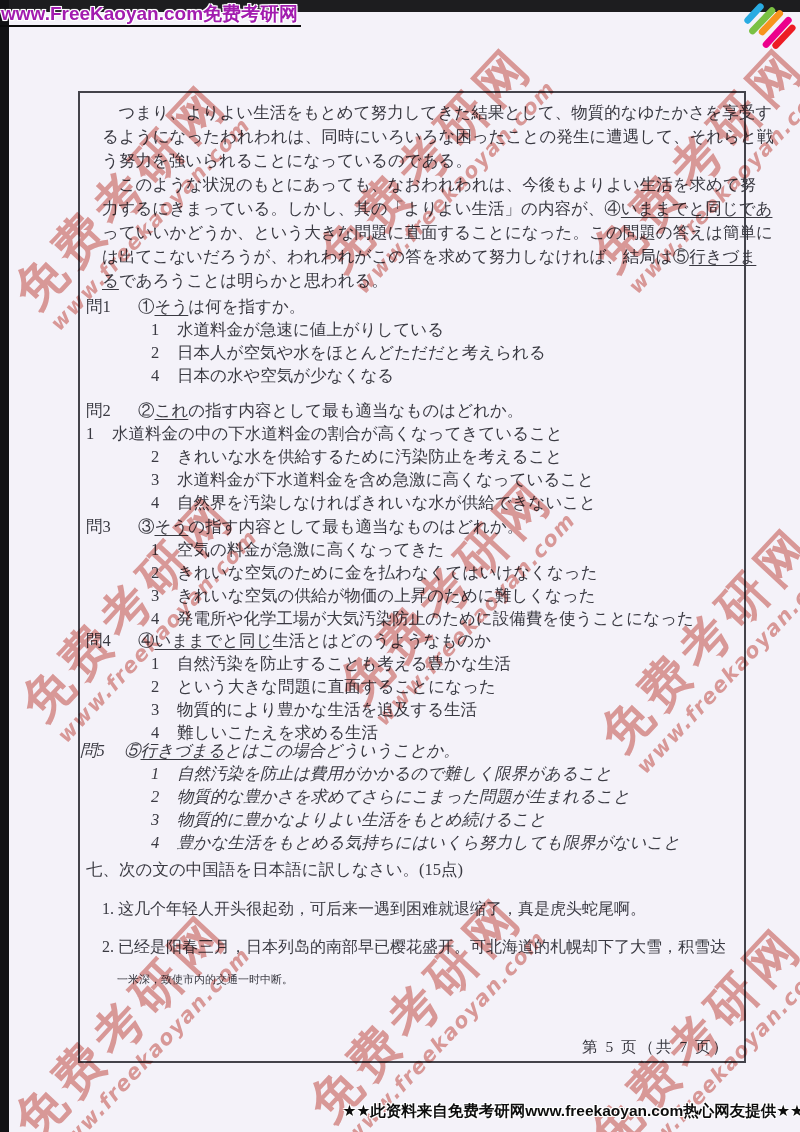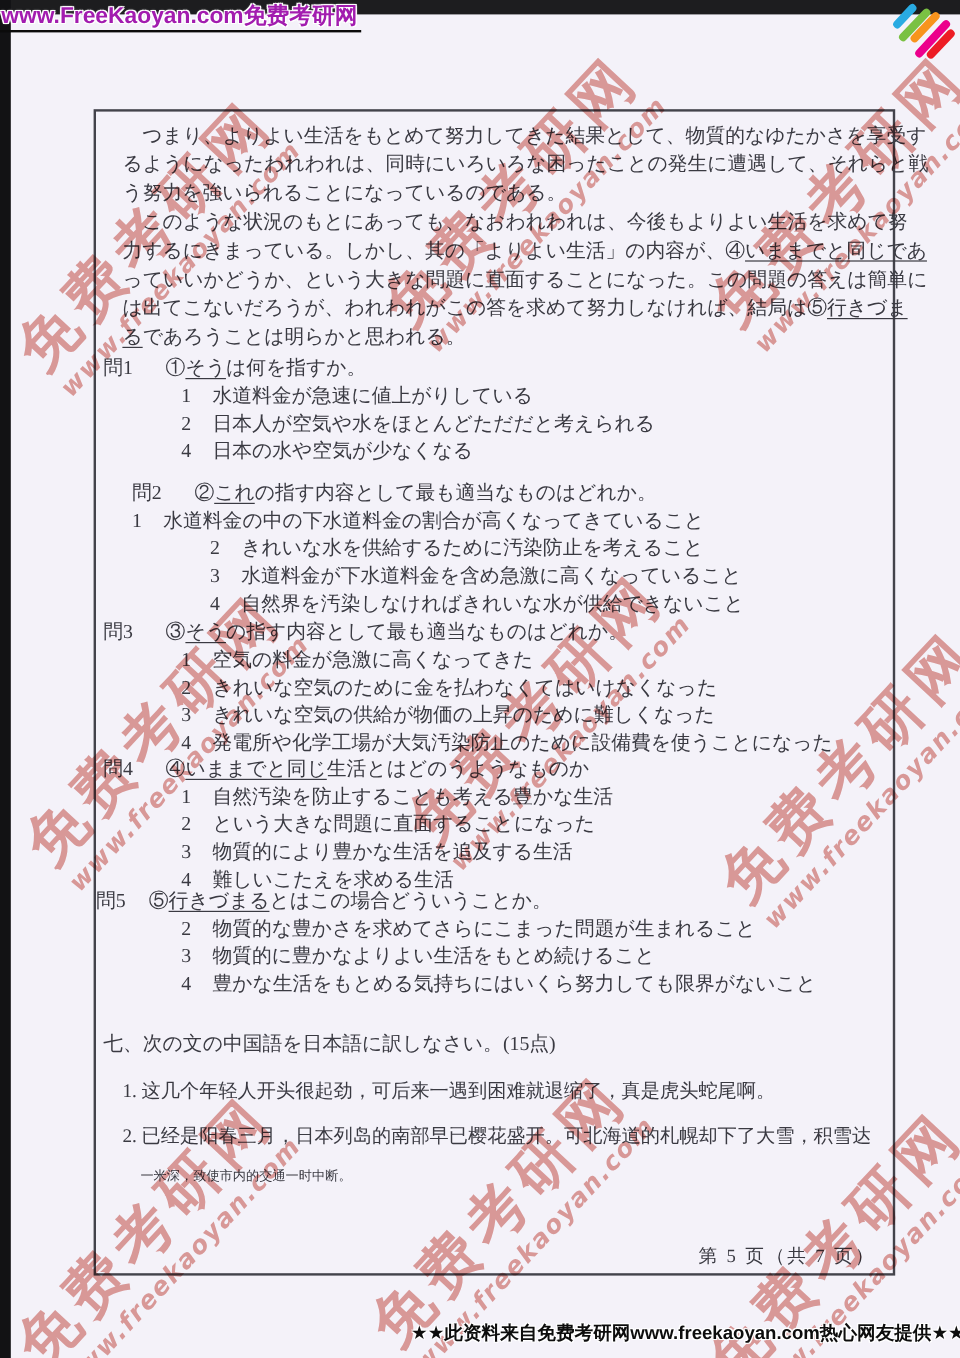--- a/index.html
+++ b/index.html
@@ -40,21 +40,21 @@
   .doc-box{
     position:absolute;left:78px;top:91px;width:668px;height:972px;
     border:2px solid #43434b;z-index:3;box-sizing:border-box;
   }
   .doc-box, .doc-box *{color:#3a3a42;}
   .passage{position:absolute;left:12px;right:8px;top:8px;font-size:16.5px;line-height:24px;white-space:nowrap;margin-left:10px;}
   .pline{height:24px;}
   .u{text-decoration:underline;text-underline-offset:3px;}
 
   .qblock{position:absolute;left:0;width:100%;font-size:16.5px;line-height:23px;white-space:nowrap;}
-  .qb0{top:202px;} .qb1{top:306px;margin-left:24px;} .qb2{top:422px;} .qb3{top:536px;} .qb4{top:646px;}
+  .qb0{top:202px;} .qb1{top:306px;} .qb2{top:422px;} .qb3{top:536px;} .qb4{top:646px;font-style:italic;}
   .qhead{padding-left:6px;}
   .qlabel{display:inline-block;min-width:52px;}
   .qb4 .qhead{padding-left:0px;}
   .qb4 .qlabel{min-width:44px;}
   .opt{padding-left:71px;}
   .opt.outdent{padding-left:6px;}
   .optnum{display:inline-block;width:26px;}
 
   .sec7-head{position:absolute;left:6px;top:766px;font-size:16.5px;white-space:nowrap;}
   .trans1{position:absolute;left:22px;top:806px;font-size:16px;white-space:nowrap;}
@@ -159,20 +159,21 @@
       </div>
       <div class="qblock qb3">
         <div class="qhead"><span class="qlabel">問4</span><span>④</span><span class="u">いままでと同じ</span><span>生活とはどのうようなものか</span></div>
         <div class="opt"><span class="optnum">1</span><span>自然汚染を防止することも考える豊かな生活</span></div>
         <div class="opt"><span class="optnum">2</span><span>という大きな問題に直面することになった</span></div>
         <div class="opt"><span class="optnum">3</span><span>物質的により豊かな生活を追及する生活</span></div>
         <div class="opt"><span class="optnum">4</span><span>難しいこたえを求める生活</span></div>
       </div>
       <div class="qblock qb4">
         <div class="qhead"><span class="qlabel">問5</span><span>⑤</span><span class="u">行きづまる</span><span>とはこの場合どういうことか。</span></div>
+        <div class="opt"><span class="optnum">1</span><span>自然汚染を防止は費用がかかるので難しく限界があること</span></div>
         <div class="opt"><span class="optnum">2</span><span>物質的な豊かさを求めてさらにこまった問題が生まれること</span></div>
         <div class="opt"><span class="optnum">3</span><span>物質的に豊かなよりよい生活をもとめ続けること</span></div>
         <div class="opt"><span class="optnum">4</span><span>豊かな生活をもとめる気持ちにはいくら努力しても限界がないこと</span></div>
       </div>
     </div>
   <div class="sec7-head">七、次の文の中国語を日本語に訳しなさい。(15点)</div>
   <div class="trans1">1. 这几个年轻人开头很起劲，可后来一遇到困难就退缩了，真是虎头蛇尾啊。</div>
   <div class="trans2a">2. 已经是阳春三月，日本列岛的南部早已樱花盛开。可北海道的札幌却下了大雪，积雪达</div>
   <div class="trans2b">一米深，致使市内的交通一时中断。</div>
   <div class="page-num">第 5 页（共 7 页）</div>

